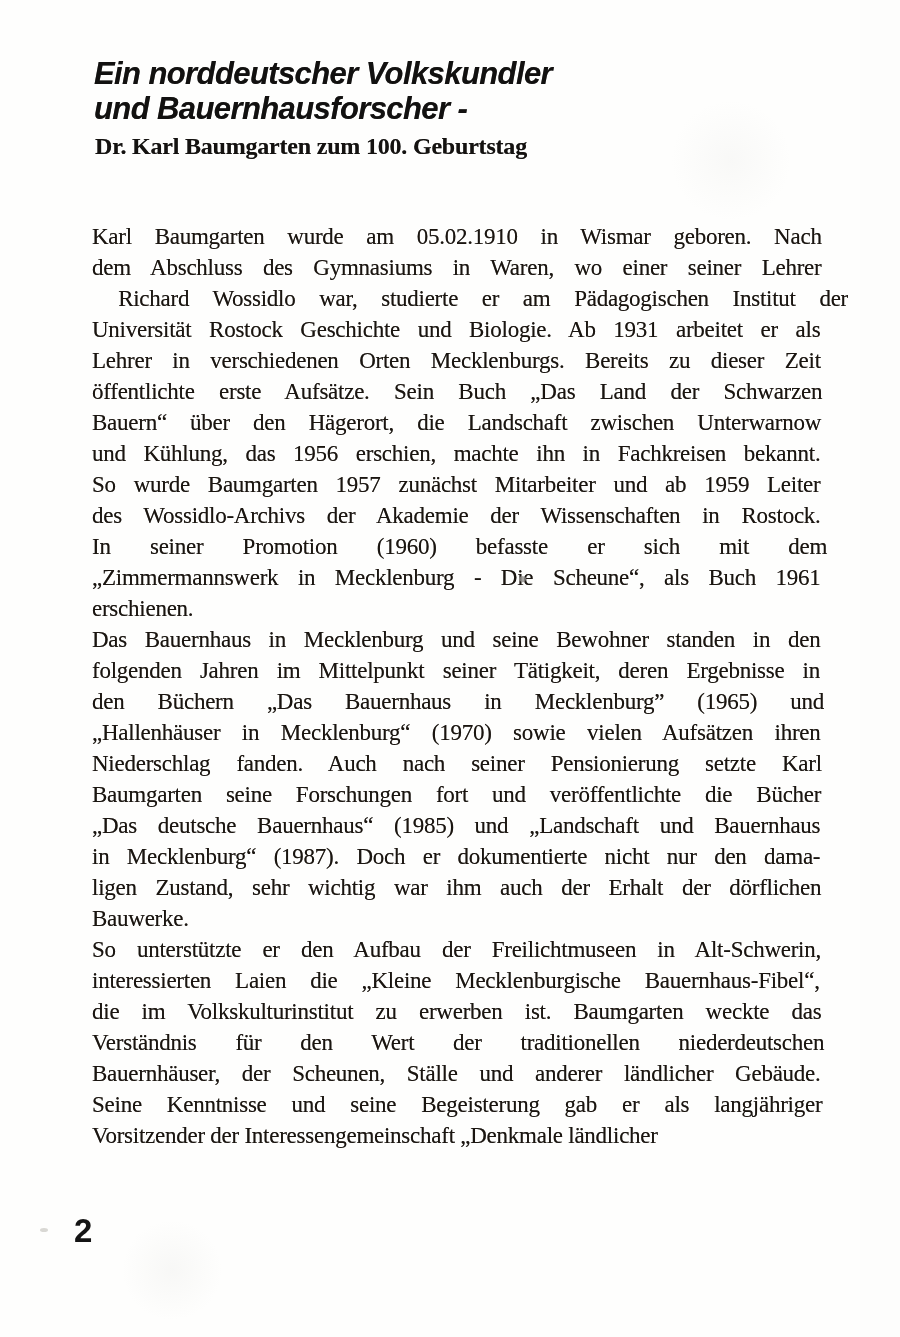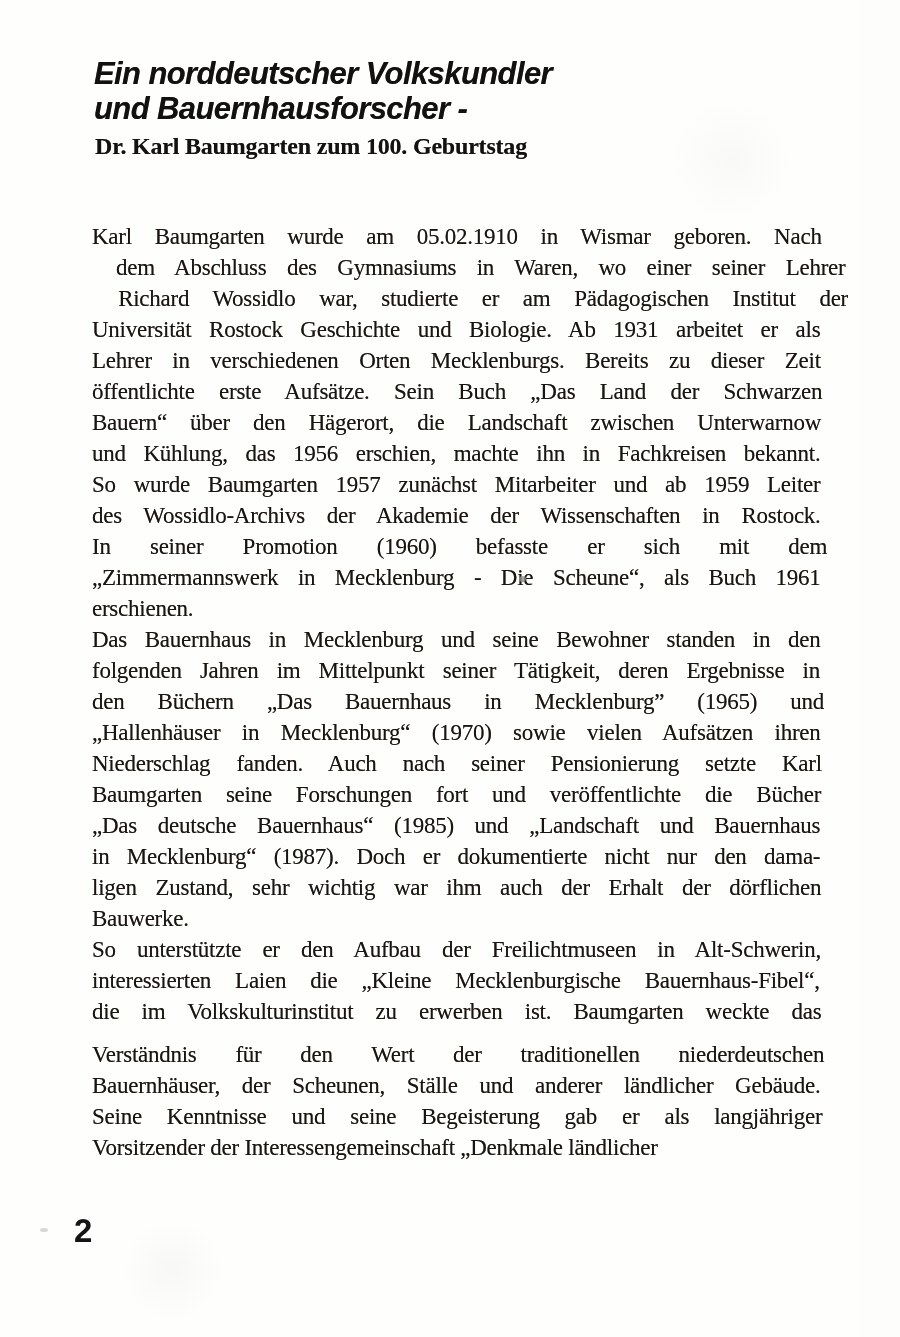--- a/index.html
+++ b/index.html
@@ -104,21 +104,21 @@
 
   <h1 class="title">
     <span class="title-line">Ein norddeutscher Volkskundler</span>
     <span class="title-line">und Bauernhausforscher -</span>
   </h1>
 
   <h2 class="subtitle">Dr. Karl Baumgarten zum 100. Geburtstag</h2>
 
   <div class="body-text" id="body-text">
       <div class="line just" style="word-spacing: 17.29px;"><span>Karl Baumgarten wurde am 05.02.1910 in Wismar geboren. Nach</span></div>
-      <div class="line just" style="word-spacing: 15.01px; margin-left: 24px;"><span>dem Abschluss des Gymnasiums in Waren, wo einer seiner Lehrer</span></div>
+      <div class="line just" style="word-spacing: 15.01px;"><span>dem Abschluss des Gymnasiums in Waren, wo einer seiner Lehrer</span></div>
       <div class="line just" style="word-spacing: 18.18px; text-align: right;"><span>Richard Wossidlo war, studierte er am Pädagogischen Institut der</span></div>
       <div class="line just" style="word-spacing: 12.13px;"><span>Universität Rostock Geschichte und Biologie. Ab 1931 arbeitet er als</span></div>
       <div class="line just" style="word-spacing: 15.06px;"><span>Lehrer in verschiedenen Orten Mecklenburgs. Bereits zu dieser Zeit</span></div>
       <div class="line just" style="word-spacing: 18.94px;"><span>öffentlichte erste Aufsätze. Sein Buch „Das Land der Schwarzen</span></div>
       <div class="line just" style="word-spacing: 17.68px;"><span>Bauern“ über den Hägerort, die Landschaft zwischen Unterwarnow</span></div>
       <div class="line just" style="word-spacing: 12.22px;"><span>und Kühlung, das 1956 erschien, machte ihn in Fachkreisen bekannt.</span></div>
       <div class="line just" style="word-spacing: 12.39px;"><span>So wurde Baumgarten 1957 zunächst Mitarbeiter und ab 1959 Leiter</span></div>
       <div class="line just" style="word-spacing: 16.37px;"><span>des Wossidlo-Archivs der Akademie der Wissenschaften in Rostock.</span></div>
       <div class="line just" style="word-spacing: 33.77px;"><span>In seiner Promotion (1960) befasste er sich mit dem</span></div>
       <div class="line just" style="word-spacing: 14.07px;"><span>„Zimmermannswerk in Mecklenburg - Die Scheune“, als Buch 1961</span></div>
@@ -129,21 +129,21 @@
       <div class="line just" style="word-spacing: 16.04px;"><span>„Hallenhäuser in Mecklenburg“ (1970) sowie vielen Aufsätzen ihren</span></div>
       <div class="line just" style="word-spacing: 20.57px;"><span>Niederschlag fanden. Auch nach seiner Pensionierung setzte Karl</span></div>
       <div class="line just" style="word-spacing: 18.47px;"><span>Baumgarten seine Forschungen fort und veröffentlichte die Bücher</span></div>
       <div class="line just" style="word-spacing: 15.33px;"><span>„Das deutsche Bauernhaus“ (1985) und „Landschaft und Bauernhaus</span></div>
       <div class="line just" style="word-spacing: 11.95px;"><span>in Mecklenburg“ (1987). Doch er dokumentierte nicht nur den dama-</span></div>
       <div class="line just" style="word-spacing: 13.2px;"><span>ligen Zustand, sehr wichtig war ihm auch der Erhalt der dörflichen</span></div>
       <div class="line"><span>Bauwerke.</span></div>
       <div class="line just" style="word-spacing: 15.66px;"><span>So unterstützte er den Aufbau der Freilichtmuseen in Alt-Schwerin,</span></div>
       <div class="line just" style="word-spacing: 18.47px;"><span>interessierten Laien die „Kleine Mecklenburgische Bauernhaus-Fibel“,</span></div>
       <div class="line just" style="word-spacing: 16.74px;"><span>die im Volkskulturinstitut zu erwerben ist. Baumgarten weckte das</span></div>
-      <div class="line just" style="word-spacing: 33.33px; margin-top: 12px;"><span>Verständnis für den Wert der traditionellen niederdeutschen</span></div>
+      <div class="line just" style="word-spacing: 33.33px;"><span>Verständnis für den Wert der traditionellen niederdeutschen</span></div>
       <div class="line just" style="word-spacing: 16.25px;"><span>Bauernhäuser, der Scheunen, Ställe und anderer ländlicher Gebäude.</span></div>
       <div class="line just" style="word-spacing: 19.49px;"><span>Seine Kenntnisse und seine Begeisterung gab er als langjähriger</span></div>
       <div class="line"><span>Vorsitzender der Interessengemeinschaft „Denkmale ländlicher</span></div>
     </div>
 
   <div class="pagenum">2</div>
 
   <div class="speck"></div>
   <div class="edge-smudge"></div>
 

